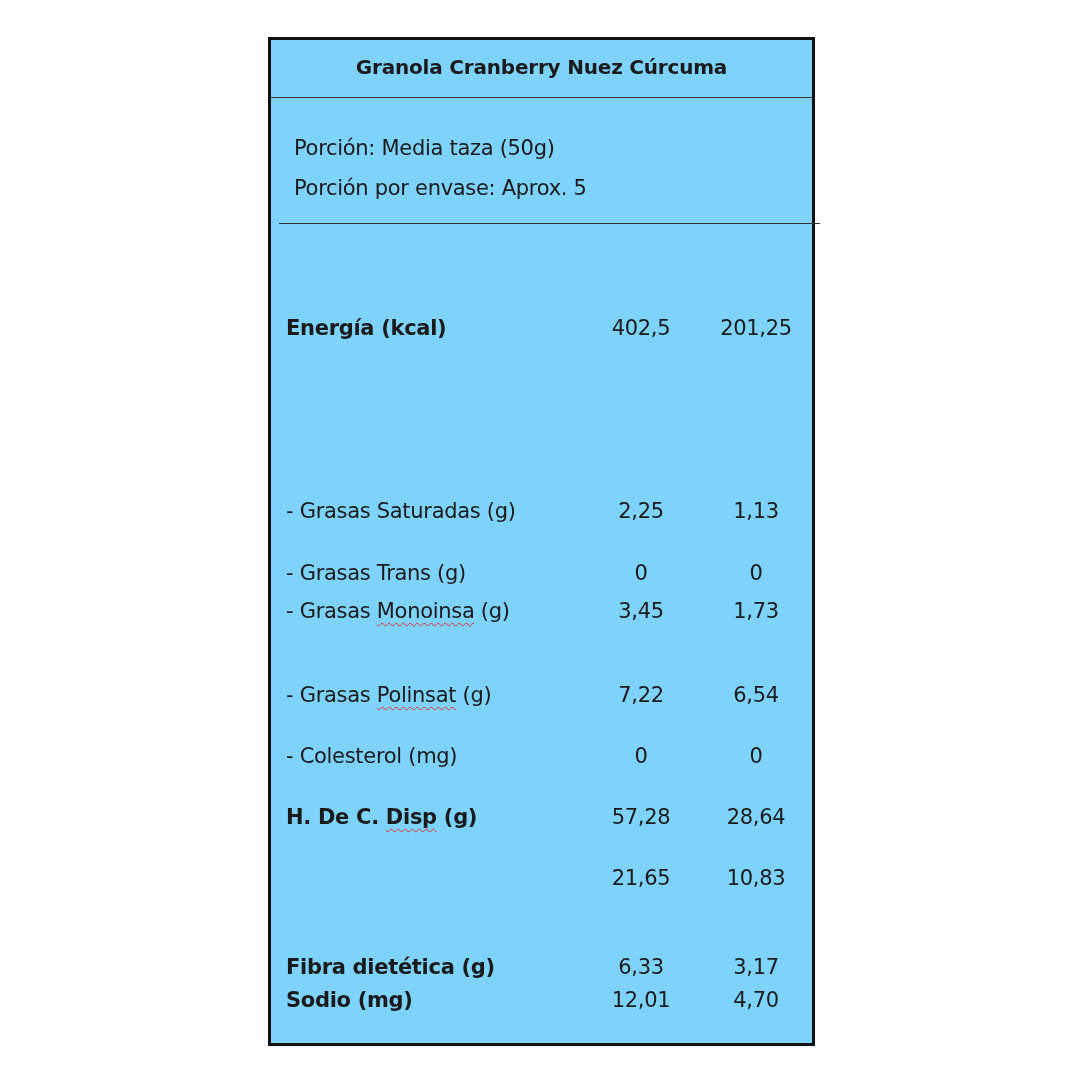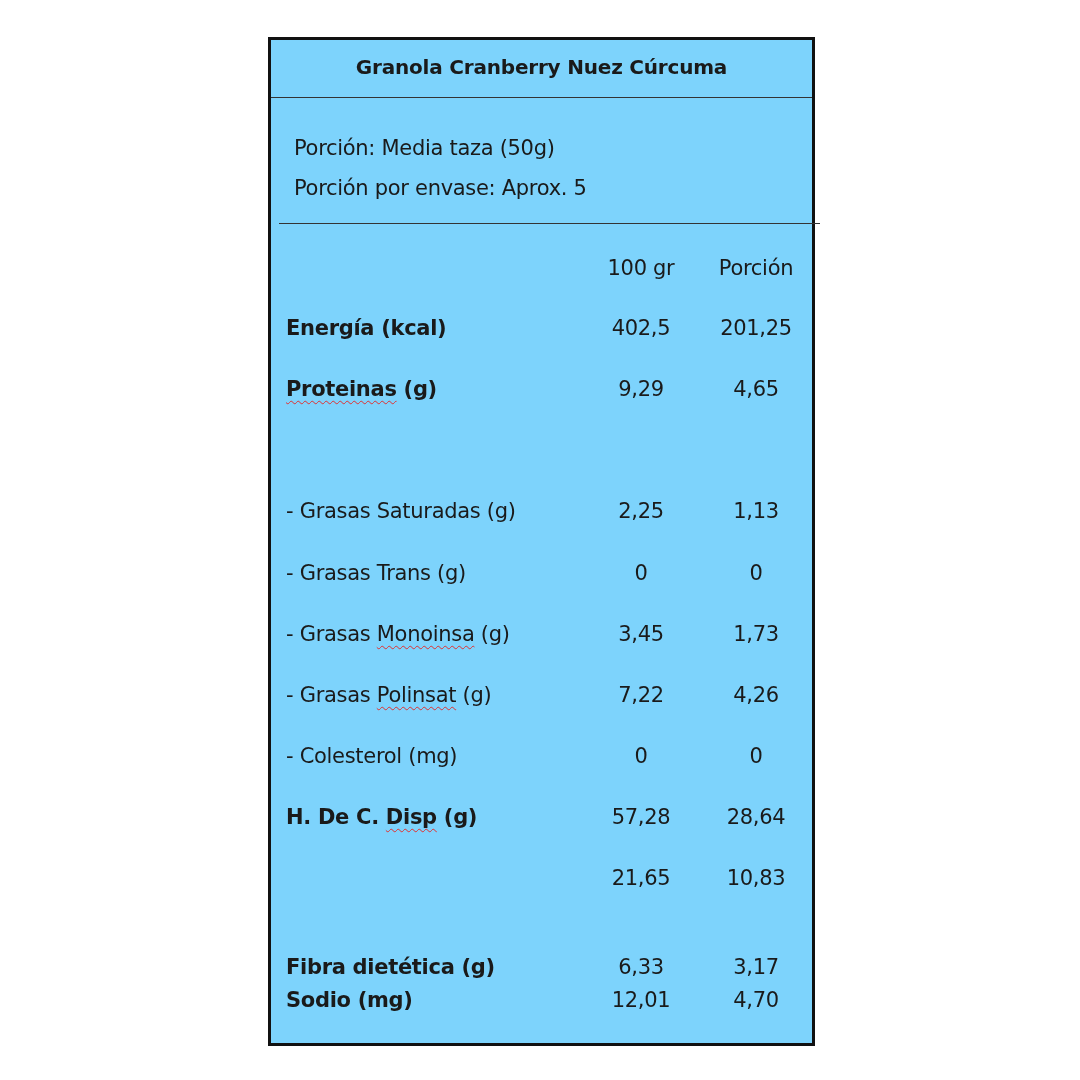--- a/index.html
+++ b/index.html
@@ -100,60 +100,51 @@
 <div class="label-box">
   <div class="title-row">
     <span class="title">Granola Cranberry Nuez Cúrcuma</span>
   </div>
 
   <div class="serving-block">
     <div class="serving-line l1">Porción: Media taza (50g)</div>
     <div class="serving-line l2">Porción por envase: Aprox. 5</div>
   </div>
 
-  <div class="nutri-row" style="top:216px;">
-    <span class="v100">100 gr</span>
-    <span class="vpor">Porción</span>
-  </div>
 
   <div class="nutri-row bold" style="top:276px;">
     <span class="name">Energía (kcal)</span>
     <span class="v100">402,5</span>
     <span class="vpor">201,25</span>
   </div>
 
-  <div class="nutri-row bold" style="top:337px;">
-    <span class="name"><span></span><span class="spell">Proteinas</span><span> (g)</span></span>
-    <span class="v100">9,29</span>
-    <span class="vpor">4,65</span>
-  </div>
 
 
   <div class="nutri-row" style="top:459px;">
     <span class="name">- Grasas Saturadas (g)</span>
     <span class="v100">2,25</span>
     <span class="vpor">1,13</span>
   </div>
 
   <div class="nutri-row" style="top:521px;">
     <span class="name">- Grasas Trans (g)</span>
     <span class="v100">0</span>
     <span class="vpor">0</span>
   </div>
 
-  <div class="nutri-row" style="top:582px;">
+  <div class="nutri-row" style="top:559px;">
     <span class="name"><span>- Grasas </span><span class="spell">Monoinsa</span><span> (g)</span></span>
     <span class="v100">3,45</span>
     <span class="vpor">1,73</span>
   </div>
 
   <div class="nutri-row" style="top:643px;">
     <span class="name"><span>- Grasas </span><span class="spell">Polinsat</span><span> (g)</span></span>
     <span class="v100">7,22</span>
-    <span class="vpor">4,26</span>
+    <span class="vpor">6,54</span>
   </div>
 
   <div class="nutri-row" style="top:704px;padding-left:20px;">
     <span class="name">- Colesterol (mg)</span>
     <span class="v100">0</span>
     <span class="vpor">0</span>
   </div>
 
   <div class="nutri-row bold" style="top:765px;">
     <span class="name"><span>H. De C. </span><span class="spell">Disp</span><span> (g)</span></span>

